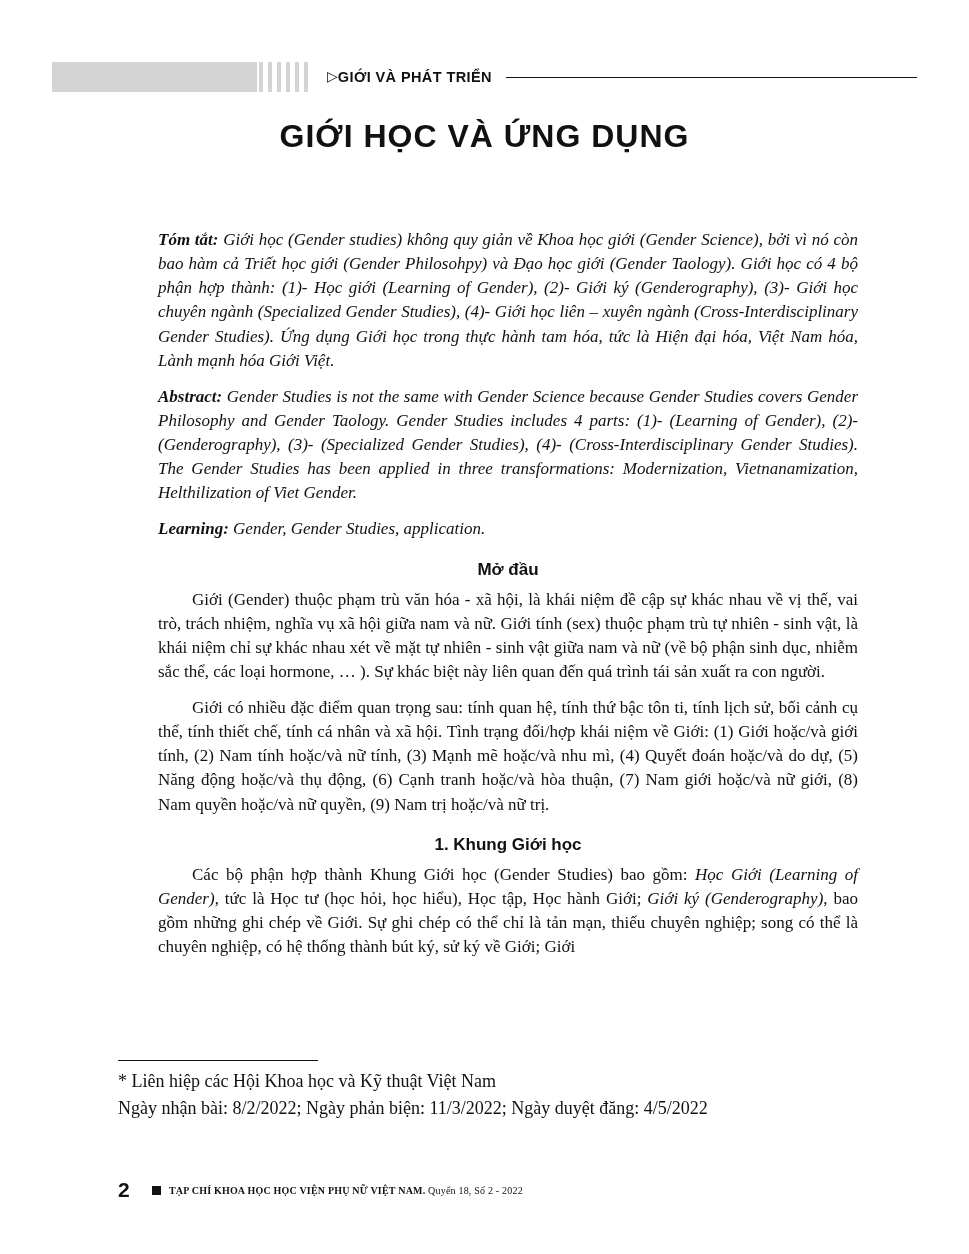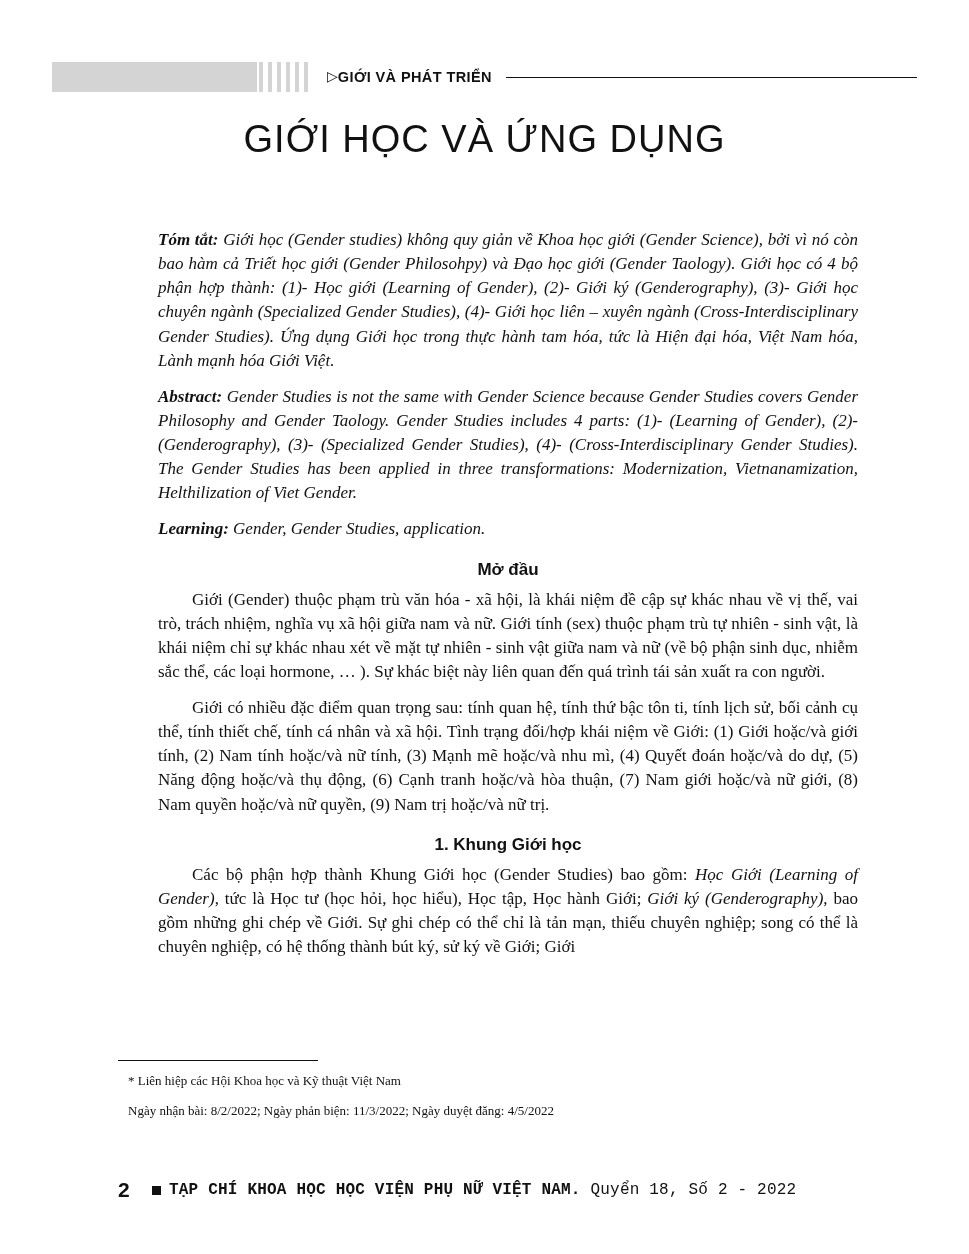--- a/index.html
+++ b/index.html
@@ -68,22 +68,22 @@
   }
 
   
   .doc-title {
     position: absolute;
     top: 118px;
     left: 52px;
     right: 52px;
     text-align: center;
     font-family: "Liberation Sans", sans-serif;
-    font-weight: normal;
-    font-size: 38px;
+    font-weight: bold;
+    font-size: 32px;
     letter-spacing: 1px;
   }
   .byline {
     position: absolute;
     top: 182px;
     left: 52px;
     right: 108px;
     text-align: right;
     font-family: "Liberation Serif", serif;
     font-weight: bold;
@@ -141,23 +141,23 @@
     width: 740px;
     top: 1060px;
   }
   .fn-rule {
     width: 200px;
     height: 1px;
     background: #111;
     margin-bottom: 7px;
   }
   .fn {
-    font-size: 13px;
+    font-size: 18px;
     line-height: 1.5;
-    margin: 10px;
+    margin: 0;
     text-align: left;
   }
 
   
   .footer {
     position: absolute;
     left: 118px;
     right: 52px;
     top: 1178px;
     display: flex;
@@ -169,22 +169,22 @@
     font-size: 21px;
     width: 34px;
   }
   .footer-sq {
     width: 9px;
     height: 9px;
     background: #111;
     margin-right: 8px;
   }
   .footer-text {
-    font-family: Liberation Mono, monospace;
-    font-size: 16px;
+    font-family: Liberation Serif, serif;
+    font-size: 10px;
     font-weight: bold;
     letter-spacing: 0.2px;
   }
   .footer-text .norm {
     font-weight: normal;
   }
 </style>
 </head>
 <body>
 

